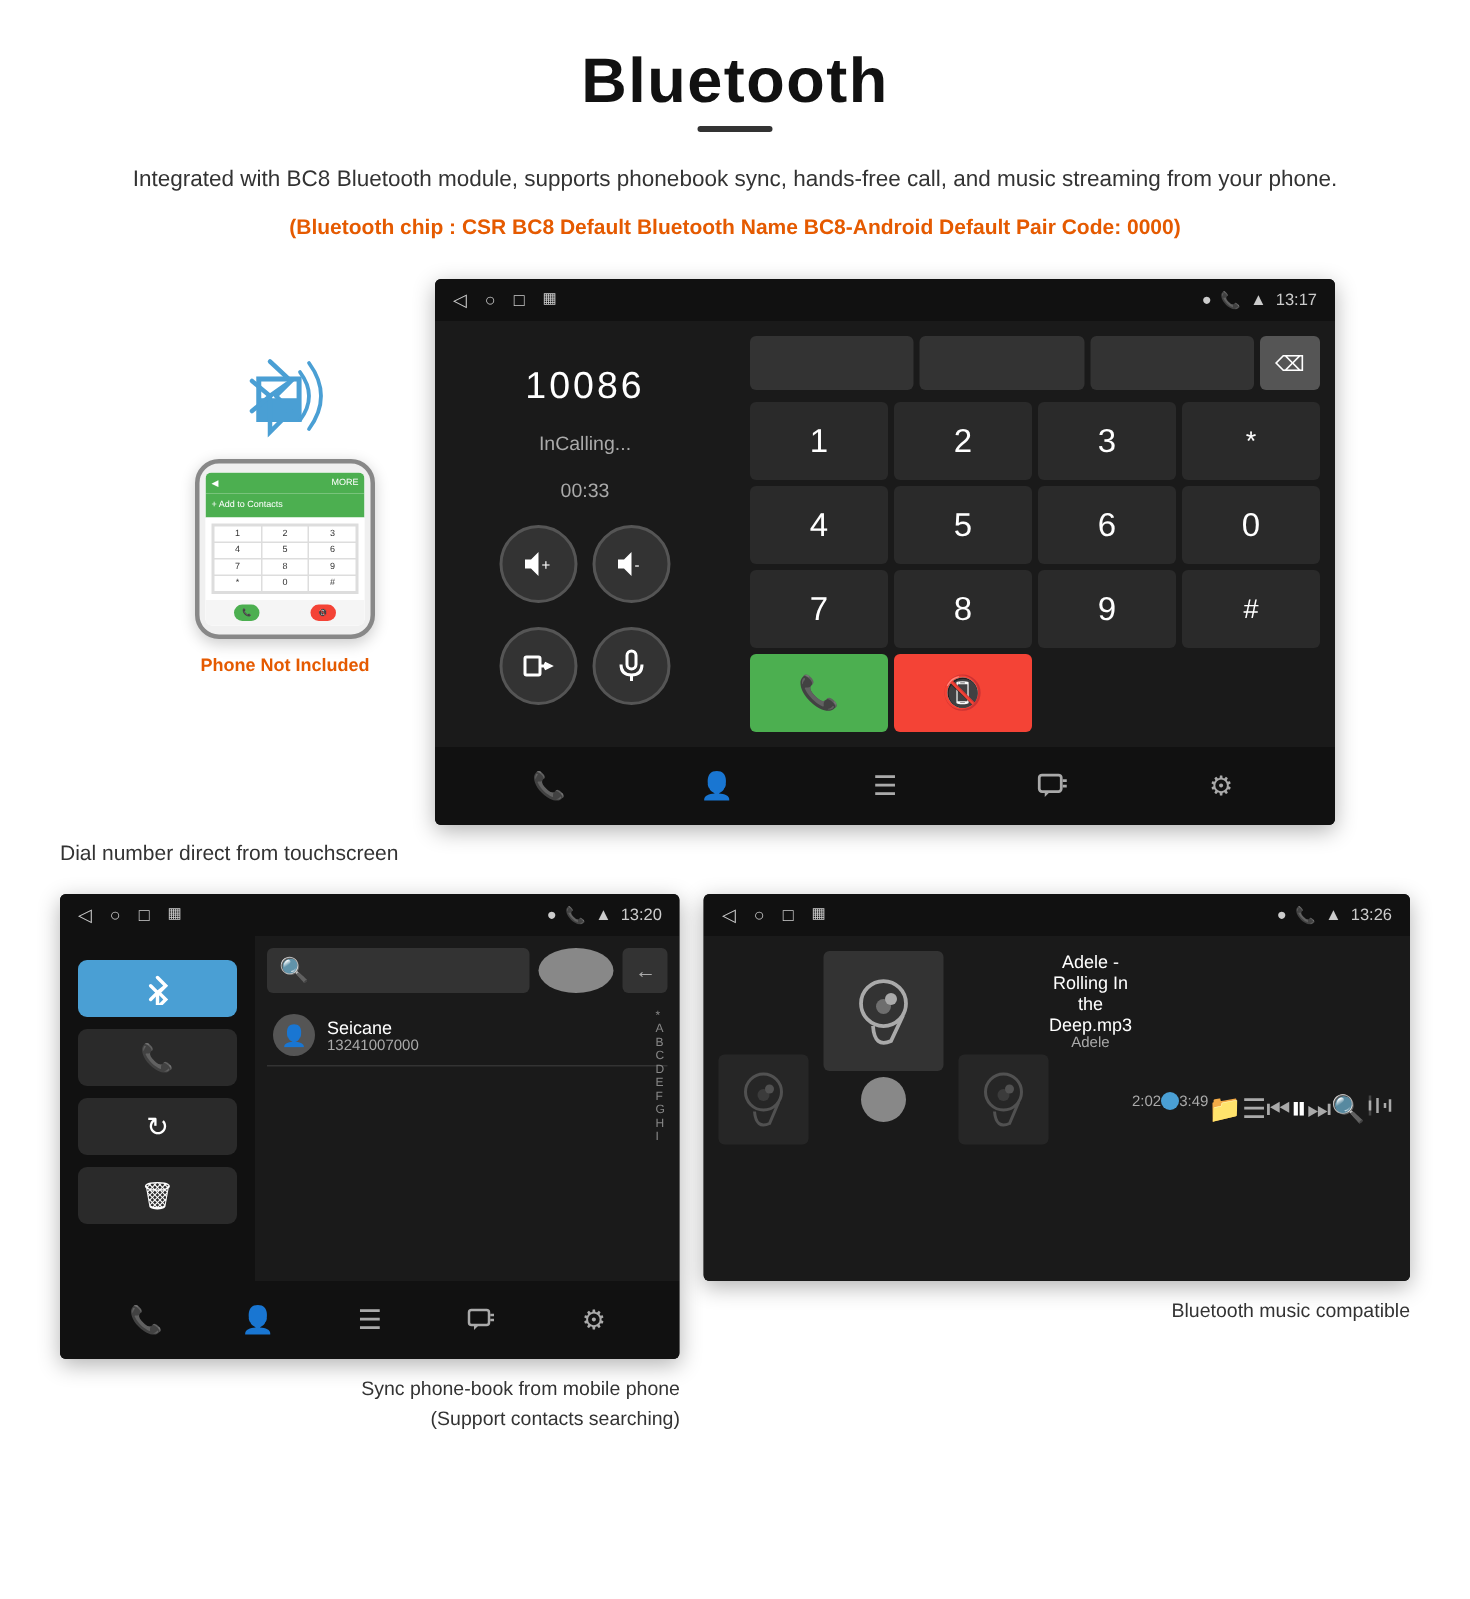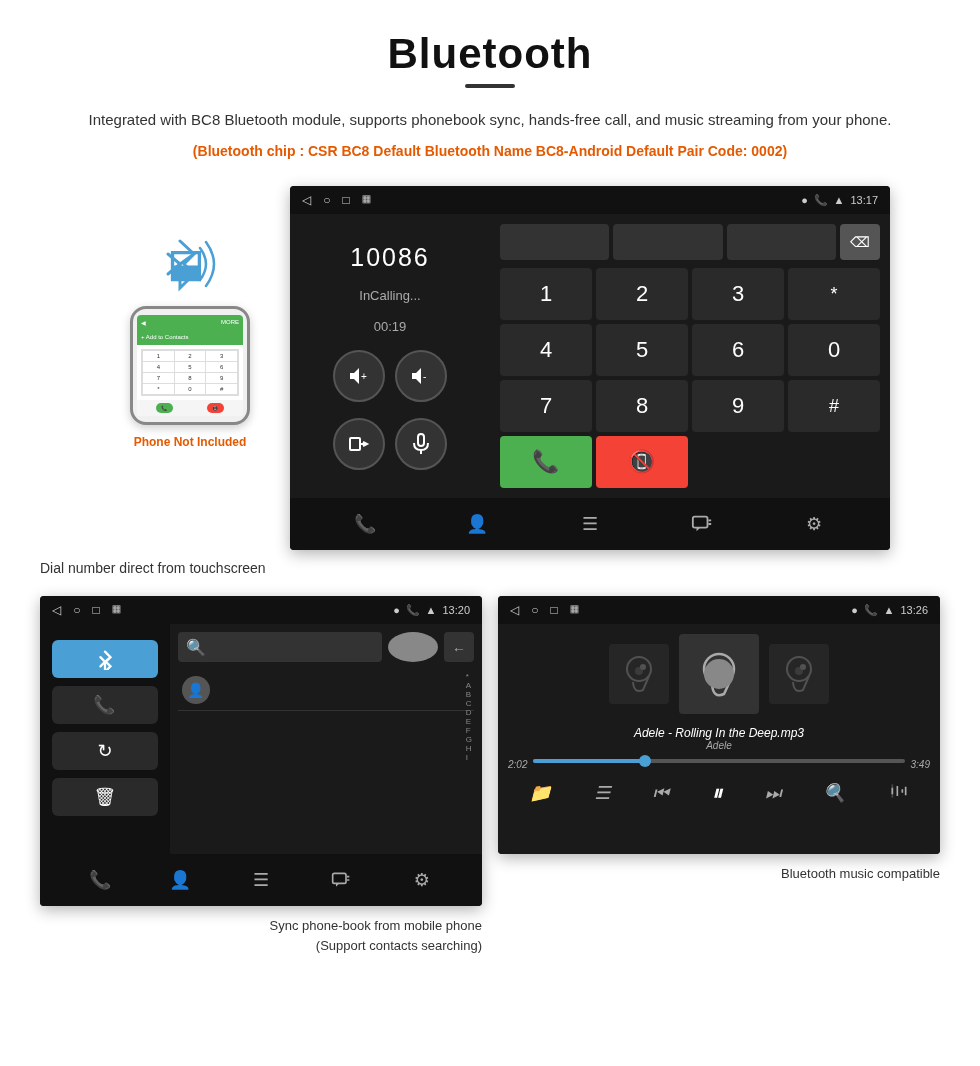--- a/index.html
+++ b/index.html
@@ -386,25 +386,24 @@
       color: #fff;
     }
     .pb-phone {
       font-size: 10px;
       color: #aaa;
     }
 
     
     .music-body {
       display: flex;
-      flex-direction: column;
+      flex-direction: row;
       background: #1a1a1a;
       padding: 10px;
       min-height: 230px;
-      font-style: italic;
     }
     .music-album-row {
       display: flex;
       gap: 10px;
       margin-bottom: 12px;
       justify-content: center;
     }
     .music-album-art {
       width: 80px;
       height: 80px;
@@ -443,21 +442,21 @@
     .music-artist {
       font-size: 10px;
       color: #aaa;
     }
     .music-track-count {
       font-size: 9px;
       color: #888;
     }
     .music-progress-row {
       display: flex;
-      align-items: flex-start;
+      align-items: center;
       gap: 6px;
       margin-bottom: 10px;
     }
     .music-time {
       font-size: 10px;
       color: #aaa;
       white-space: nowrap;
     }
     .music-progress-bar {
       flex: 1;
@@ -508,21 +507,21 @@
   </style>
 </head>
 <body>
 
 <div class="page-container">
 
   <h1 class="page-title">Bluetooth</h1>
   <div class="title-underline"></div>
 
   <p class="description">Integrated with BC8 Bluetooth module, supports phonebook sync, hands-free call, and music streaming from your phone.</p>
-  <p class="spec-info">(Bluetooth chip : CSR BC8    Default Bluetooth Name BC8-Android    Default Pair Code: 0002)</p>
+  <p class="spec-info">(Bluetooth chip : CSR BC8    Default Bluetooth Name BC8-Android    Default Pair Code: 0000)</p>
 
   <div class="main-section">
 
     <div class="phone-image-area">
       <div class="bluetooth-signal">
         
         <svg width="80" height="70" viewBox="0 0 80 70">
 
           <text x="18" y="50" font-size="38" fill="#4a9fd4" font-weight="bold" font-family="serif">⬓</text>
 
@@ -585,21 +584,21 @@
           <span>▲</span>
           <span>13:17</span>
         </div>
       </div>
 
       <div class="android-dial-body">
 
         <div class="dial-left">
           <div class="dial-number">10086</div>
           <div class="dial-status">InCalling...</div>
-          <div class="dial-timer">00:19</div>
+          <div class="dial-timer">00:33</div>
           <div class="dial-control-row">
             <div class="dial-ctrl-btn" title="Volume Up">
               <svg width="24" height="24" viewBox="0 0 24 24">
                 <polygon points="3,9 3,15 7,15 12,20 12,4 7,9" fill="white"></polygon>
                 <text x="14" y="16" font-size="10" fill="white">+</text>
               </svg>
             </div>
             <div class="dial-ctrl-btn" title="Volume Down">
               <svg width="24" height="24" viewBox="0 0 24 24">
                 <polygon points="3,9 3,15 7,15 12,20 12,4 7,9" fill="white"></polygon>
@@ -705,20 +704,24 @@
 
           <div class="phonebook-main">
             <div class="pb-search-row">
               <div class="pb-search-input">🔍</div>
               <div style="width:50px;height:30px;border-radius:50%;background:#888;display:flex;align-items:center;justify-content:center;"></div>
               <div class="pb-back-btn">←</div>
             </div>
             <div style="position:relative;">
               <div class="pb-contact">
                 <div class="pb-avatar">👤</div>
+                <div class="pb-contact-info">
+                  <div class="pb-name">Seicane</div>
+                  <div class="pb-phone">13241007000</div>
+                </div>
               </div>
 
               <div style="position:absolute;right:0;top:0;display:flex;flex-direction:column;font-size:8px;color:#888;gap:0px;padding:2px;">
                 <span>*</span>
                 <span>A</span>
                 <span>B</span>
                 <span>C</span>
                 <span>D</span>
                 <span>E</span>
                 <span>F</span>

